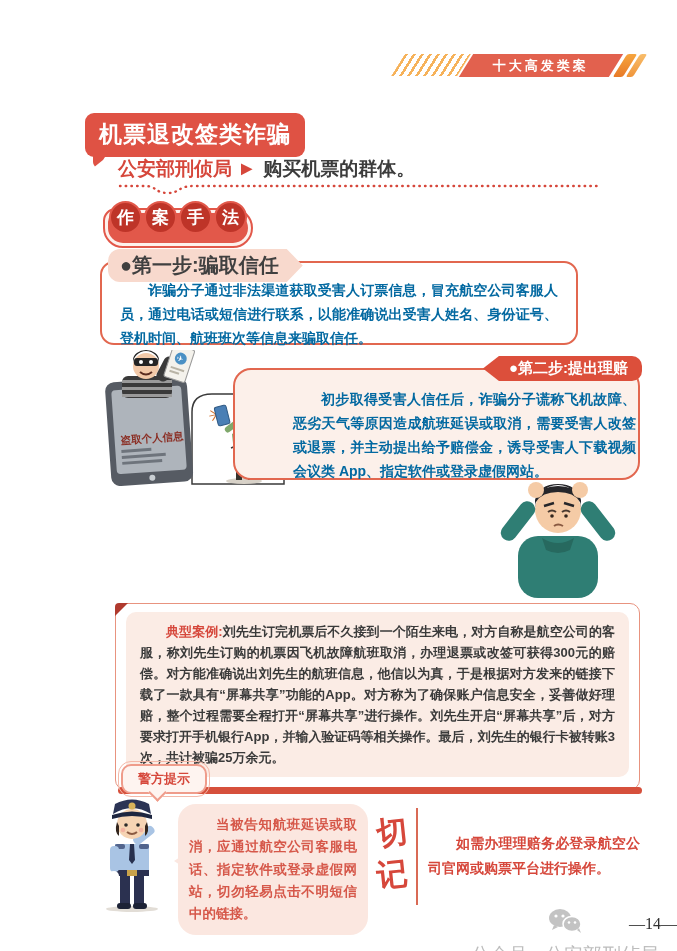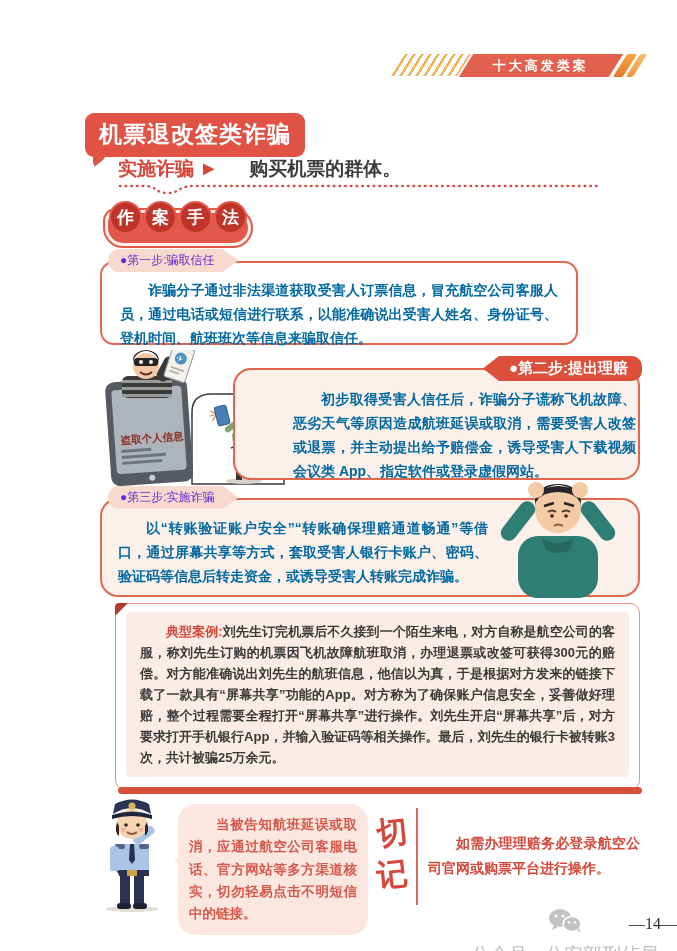--- a/index.html
+++ b/index.html
@@ -33,43 +33,43 @@
     padding:6px 14px 7px; border-radius:9px;
   }
   .title-badge::after {
     content:""; position:absolute; left:8px; bottom:-11px;
     border:8px solid transparent; border-top:12px solid #df5244; border-left:10px solid #df5244;
     border-radius:0 0 0 6px;
   }
   .subtitle { position:absolute; left:118px; top:156px; font-size:19px; font-weight:bold; }
   .subtitle .grp { color:#d6473b; }
   .subtitle .arr { color:#d6473b; font-size:14px; vertical-align:2px; margin:0 6px 0 4px; }
-  .subtitle .val { color:#3c3c3c;margin-left:24px; }
+  .subtitle .val { color:#3c3c3c; }
   .dotline { position:absolute; left:118px; top:181px; }
 
   
   .method-badge {
     position:absolute; left:103px; top:208px; width:150px; height:40px;
     background:#fdf1ec; border:2px solid #e2584a; border-radius:14px 22px 22px 22px;
   }
   .method-badge .inner { position:absolute; inset:3px; background:#e2584a; border-radius:10px 17px 17px 17px; }
   .method-badge .chars { position:absolute; left:0; top:-9px; width:100%; display:flex; justify-content:center; gap:2px; }
   .method-badge .chars b {
     width:33px; height:33px; border-radius:50%; background:#be3428; border:2px solid #e2584a;
     color:#fff; font-size:17px; font-weight:bold; display:flex; align-items:center; justify-content:center;
   }
 
   
   .stepbox { position:absolute; border:2px solid #e2674f; background:#fff; border-radius:14px; }
   .stepbox .body {
     font-size:14px; font-weight:600; color:#0369a1; line-height:1.72; text-align:justify; text-indent:2em;
   }
   .lbl-pink {
-    position:absolute; top:-14px; left:6px; background:#f8d9cd; color:#6d28d9;
-    font-size:12px; font-weight:normal; padding:3px 24px 3px 12px; border-radius:12px 0 0 12px;
+    position:absolute; top:-14px; left:6px; background:#f8d9cd; color:#404040;
+    font-size:20px; font-weight:bold; padding:3px 24px 3px 12px; border-radius:12px 0 0 12px;
     clip-path:polygon(0 0, calc(100% - 16px) 0, 100% 50%, calc(100% - 16px) 100%, 0 100%);
     white-space:nowrap;
   }
   .lbl-red {
     position:absolute; top:-14px; right:-4px; background:#dc4f3b; color:#fff;
     font-size:15px; font-weight:bold; padding:3px 14px 3px 26px; border-radius:0 10px 10px 0;
     clip-path:polygon(16px 0, 100% 0, 100% 100%, 16px 100%, 0 50%);
     white-space:nowrap;
   }
   .box1 { left:100px; top:261px; width:478px; height:84px; }
@@ -89,21 +89,21 @@
   }
   .casebox::before {
     content:""; position:absolute; left:-1px; top:-1px; width:13px; height:13px;
     background:#b03a2e; clip-path:polygon(0 0,100% 0,0 100%); border-radius:4px 0 0 0;
   }
   .casebox::after {
     content:""; position:absolute; left:2px; right:-3px; bottom:-5px; height:7px;
     background:#d6503c; border-radius:4px;
   }
   .case-inner {
-    background:#fbece5; border-radius:4px; padding:9px 14px;
+    background:#fbece5; border-radius:10px; padding:9px 14px;
     font-size:13px; font-weight:600; color:#3a3a3a; line-height:1.62; text-align:justify;
   }
   .case-inner .lead { color:#d6473b; font-weight:bold; }
   .case-inner p { text-indent:2em; }
 
   
   .tips-badge {
     position:absolute; left:121px; top:764px; background:#fef4f0;
     border:2px solid #ef9c8b; outline:1px solid #f4b9a9; outline-offset:2px;
     border-radius:10px; color:#d6473b; font-size:13px; font-weight:bold; padding:4px 15px;
@@ -156,21 +156,21 @@
     <div class="banner-stripes"></div>
     <div class="banner-bar">
       <span>十大高发类案</span>
     </div>
     <div class="banner-arrow1"></div>
     <div class="banner-arrow2"></div>
   </div>
 
   <div class="title-badge">机票退改签类诈骗</div>
   <div class="subtitle">
-    <span class="grp">实施诈骗</span>
+    <span class="grp">公安部刑侦局</span>
     <span class="arr">▶</span>
     <span class="val">购买机票的群体。</span>
   </div>
   <svg class="dotline" width="482" height="16">
     <path d="M2 5 L26 5 C 40 5, 36 12, 50 12 C 62 12, 60 5, 76 5 L 479 5" fill="none" stroke="#d6473b" stroke-width="2.4" stroke-linecap="round" stroke-dasharray="0.5 5.2"></path>
   </svg>
 
   <div class="method-badge">
     <div class="inner"></div>
     <div class="chars">
@@ -241,24 +241,20 @@
       <text x="162" y="66" font-size="13" font-weight="bold" fill="#3a3a3a">?!</text>
       <path d="M168 78 l5 -3 M168 86 l5 3 M140 96 l-5 2" stroke="#3a3a3a" stroke-width="1.5"></path>
     </g>
   </svg>
 
   <div class="stepbox box2">
     <div class="lbl-red">●第二步:提出理赔</div>
     <div class="body">初步取得受害人信任后，诈骗分子谎称飞机故障、恶劣天气等原因造成航班延误或取消，需要受害人改签或退票，并主动提出给予赔偿金，诱导受害人下载视频会议类 App、指定软件或登录虚假网站。</div>
   </div>
 
-  <div class="stepbox box3">
-    <div class="lbl-pink">●第三步:实施诈骗</div>
-    <div class="body">以“转账验证账户安全”“转账确保理赔通道畅通”等借口，通过屏幕共享等方式，套取受害人银行卡账户、密码、验证码等信息后转走资金，或诱导受害人转账完成诈骗。</div>
-  </div>
 
   <svg class="illu3" width="132" height="130" viewBox="0 0 132 130">
     <rect x="26" y="68" width="80" height="62" rx="20" fill="#2f7e74"></rect>
     <path d="M50 70 q16 10 32 0 l-4 12 q-12 6 -24 0 Z" fill="#27695f"></path>
     <circle cx="66" cy="42" r="23" fill="#f5cba6"></circle>
     <path d="M43 40 a23 23 0 0 1 46 0 l0 -8 q-4 -16 -23 -16 q-19 0 -23 16 Z" fill="#26262a"></path>
     <path d="M44 34 q6 -10 22 -10 q16 0 22 10 l0 -6 q-6 -10 -22 -10 q-16 0 -22 10 Z" fill="#26262a"></path>
     <path d="M56 44 q4 -3 8 0 M70 44 q4 -3 8 0" stroke="#4a3a30" stroke-width="2" fill="none"></path>
     <circle cx="60" cy="48" r="1.8" fill="#33261e"></circle>
     <circle cx="74" cy="48" r="1.8" fill="#33261e"></circle>
@@ -270,20 +266,21 @@
     <circle cx="44" cy="22" r="8" fill="#f5cba6"></circle>
     <circle cx="88" cy="22" r="8" fill="#f5cba6"></circle>
   </svg>
 
   <div class="casebox">
     <div class="case-inner">
       <p><span class="lead">典型案例:</span><span>刘先生订完机票后不久接到一个陌生来电，对方自称是航空公司的客服，称刘先生订购的机票因飞机故障航班取消，办理退票或改签可获得300元的赔偿。对方能准确说出刘先生的航班信息，他信以为真，于是根据对方发来的链接下载了一款具有“屏幕共享”功能的App。对方称为了确保账户信息安全，妥善做好理赔，整个过程需要全程打开“屏幕共享”进行操作。刘先生开启“屏幕共享”后，对方要求打开手机银行App，并输入验证码等相关操作。最后，刘先生的银行卡被转账3次，共计被骗25万余元。</span></p>
     </div>
   </div>
 
+  <div class="tips-badge">警方提示</div>
 
   <svg class="officer" width="102" height="124" viewBox="0 0 102 124">
     <ellipse cx="50" cy="121" rx="26" ry="3" fill="#e2ddd6"></ellipse>
 
     <rect x="38" y="86" width="10" height="32" fill="#2b3150"></rect>
     <rect x="52" y="86" width="10" height="32" fill="#2b3150"></rect>
     <rect x="35" y="115" width="14" height="6" rx="3" fill="#1c2236"></rect>
     <rect x="51" y="115" width="14" height="6" rx="3" fill="#1c2236"></rect>
 
     <path d="M33 56 h34 v26 q0 6 -6 6 h-22 q-6 0 -6 -6 Z" fill="#a9c4e4"></path>
@@ -307,21 +304,21 @@
     <path d="M45 44 q5 4 10 0" stroke="#8a5a42" stroke-width="2" fill="none"></path>
     <circle cx="41" cy="42" r="2.3" fill="#f2a59a" opacity="0.7"></circle>
     <circle cx="59" cy="42" r="2.3" fill="#f2a59a" opacity="0.7"></circle>
 
     <path d="M31 26 q19 -12 38 0 l-2 -10 q-17 -9 -34 0 Z" fill="#2b3455"></path>
     <path d="M30 27 q20 -7 40 0 l0 4 q-20 -6 -40 0 Z" fill="#1e2640"></path>
     <circle cx="50" cy="18" r="3.5" fill="#d8b35a"></circle>
   </svg>
 
   <div class="bubble">
-    <p>当被告知航班延误或取消，应通过航空公司客服电话、官方网站等多方渠道核实，切勿轻易点击不明短信中的链接。</p>
+    <p>当被告知航班延误或取消，应通过航空公司客服电话、指定软件或登录虚假网站，切勿轻易点击不明短信中的链接。</p>
   </div>
 
   <div class="remember-chars">
     <div>切</div>
     <div>记</div>
   </div>
   <div class="remember-divider"></div>
   <div class="remember-text">如需办理理赔务必登录航空公司官网或购票平台进行操作。</div>
 
   <div class="pagenum">—14—</div>

